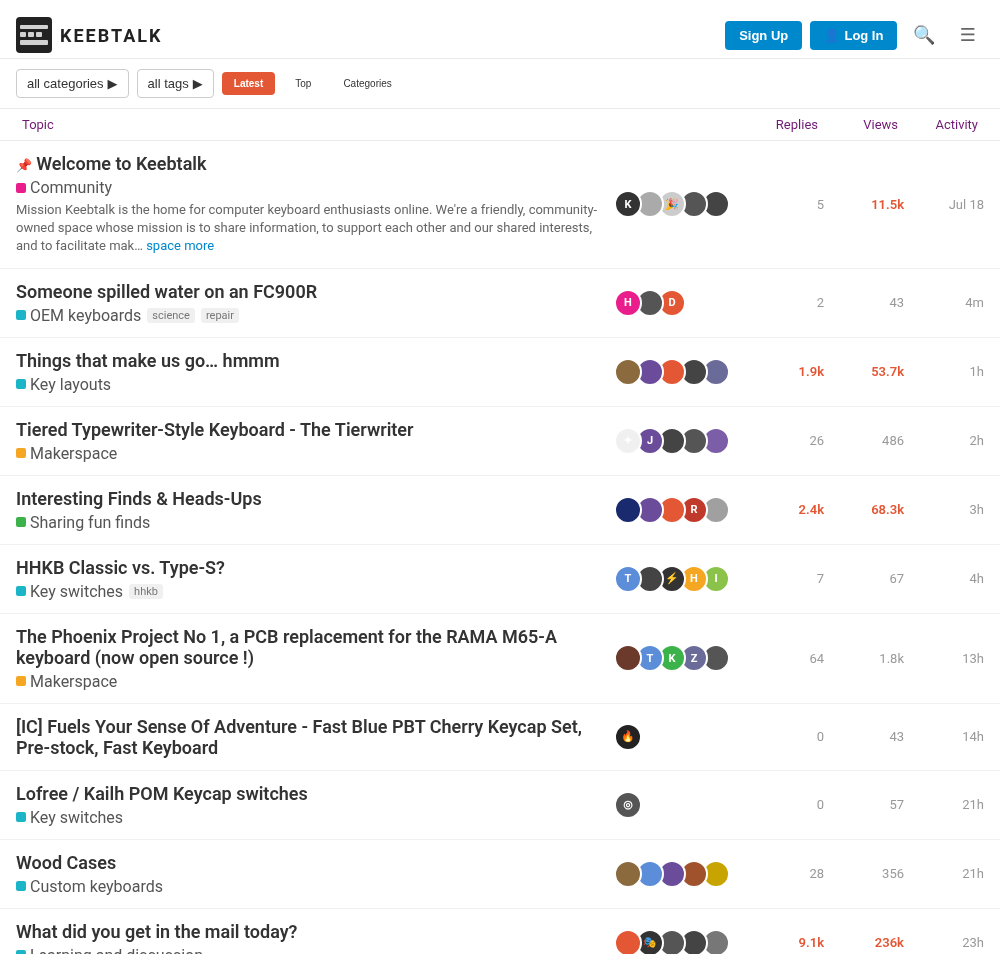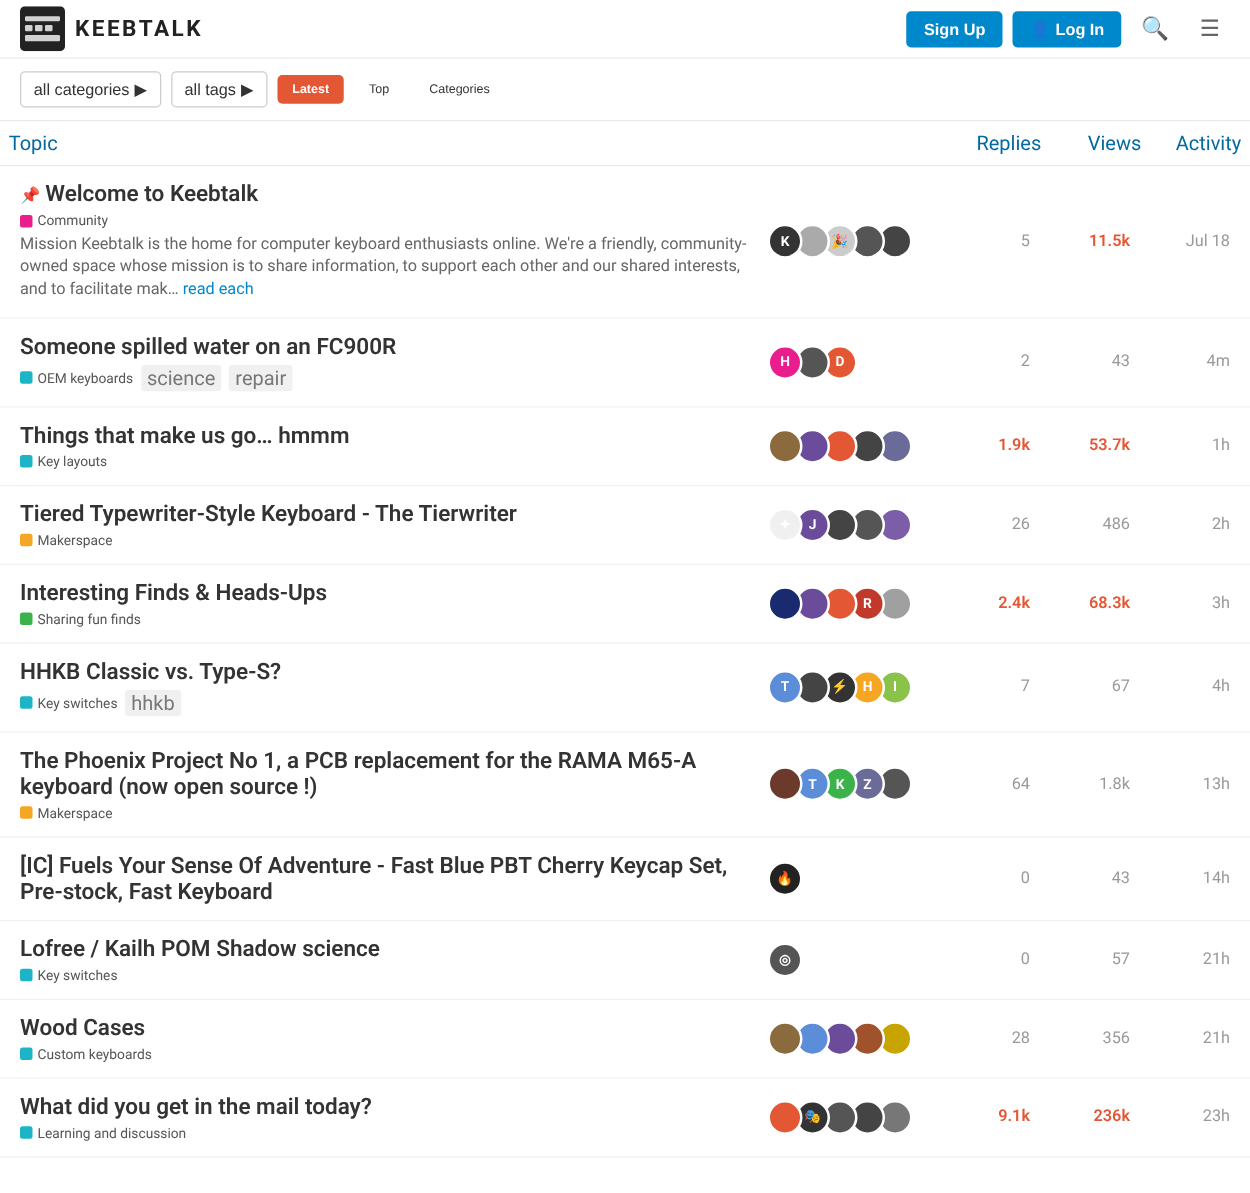--- a/index.html
+++ b/index.html
@@ -6,20 +6,21 @@
     body { font-family: -apple-system, BlinkMacSystemFont, "Segoe UI", Roboto, sans-serif; font-size: 14px; color: #333; background: #fff; }
 
     
     .header {
       display: flex;
       align-items: center;
       padding: 0 16px;
       height: 47px;
       border-bottom: 1px solid #e9e9e9;
       background: #fff;
+      margin-top: 12px;
     }
     .logo-area {
       display: flex;
       align-items: center;
       gap: 8px;
       flex: 1;
     }
     .logo-icon {
       width: 36px;
       height: 36px;
@@ -103,24 +104,24 @@
       font-weight: 600;
     }
 
     
     .topic-table {
       width: 100%;
     }
     .table-header {
       display: grid;
       grid-template-columns: 1fr 130px 80px 80px 80px;
-      padding: 8px 7px;
+      padding: 8px 22px;
       border-bottom: 1px solid #e9e9e9;
-      color: #0369a1;
-      font-size: 16px;
+      color: #701a75;
+      font-size: 13px;
     }
     .table-header .col-right {
       text-align: right;
     }
 
     .topic-row {
       display: grid;
       grid-template-columns: 1fr 130px 80px 80px 80px;
       padding: 12px 16px;
       border-bottom: 1px solid #f0f0f0;
@@ -139,31 +140,31 @@
       display: flex;
       align-items: center;
       gap: 6px;
       margin-top: 4px;
       flex-wrap: wrap;
     }
     .category-tag {
       display: inline-flex;
       align-items: center;
       gap: 4px;
-      font-size: 11px;
+      font-size: 16px;
       color: #555;
     }
     .category-dot {
       width: 10px;
       height: 10px;
       border-radius: 2px;
       display: inline-block;
     }
     .tag-pill {
-      font-size: 16px;
+      font-size: 11px;
       color: #777;
       background: #f0f0f0;
       border-radius: 3px;
       padding: 1px 5px;
     }
     .topic-excerpt {
       font-size: 13px;
       color: #666;
       margin-top: 4px;
       line-height: 1.4;
@@ -261,21 +262,21 @@
 
   <div id="topic-rows">
       <div class="topic-row">
         <div><span class="pinned-icon">📌</span><span class="topic-title">Welcome to Keebtalk</span><div class="topic-meta">
     <span class="category-tag">
       <span class="category-dot" style="background:#e91e8c"></span>
       <span>Community</span>
     </span>
 
   </div><div class="topic-excerpt">
-      Mission Keebtalk is the home for computer keyboard enthusiasts online. We're a friendly, community-owned space whose mission is to share information, to support each other and our shared interests, and to facilitate mak… <span class="read-more">read each</span>
+      Mission Keebtalk is the home for computer keyboard enthusiasts online. We're a friendly, community-owned space whose mission is to share information, to support each other and our shared interests, and to facilitate mak… <span class="read-more">space more</span>
     </div></div>
         <div class="avatars">
           <div class="avatar" style="background: rgb(51, 51, 51); z-index: 5;">K</div>
           <div class="avatar" style="background: rgb(170, 170, 170); z-index: 4;"></div>
           <div class="avatar" style="background: rgb(204, 204, 204); z-index: 3;">🎉</div>
           <div class="avatar" style="background: rgb(85, 85, 85); z-index: 2;"></div>
           <div class="avatar" style="background: rgb(68, 68, 68); z-index: 1;"></div>
         </div>
         <div class="col-num">5</div>
         <div class="col-num highlight">11.5k</div>
@@ -397,21 +398,21 @@
       <div class="topic-row">
         <div><span class="topic-title">[IC] Fuels Your Sense Of Adventure - Fast Blue PBT Cherry Keycap Set, Pre-stock, Fast Keyboard</span></div>
         <div class="avatars">
           <div class="avatar" style="background: rgb(34, 34, 34); z-index: 1;">🔥</div>
         </div>
         <div class="col-num">0</div>
         <div class="col-num">43</div>
         <div class="col-num">14h</div>
       </div>
       <div class="topic-row">
-        <div><span class="topic-title">Lofree / Kailh POM Shadow science</span><div class="topic-meta">
+        <div><span class="topic-title">Lofree / Kailh POM Keycap switches</span><div class="topic-meta">
     <span class="category-tag">
       <span class="category-dot" style="background:#1cb5c8"></span>
       <span>Key switches</span>
     </span>
 
   </div></div>
         <div class="avatars">
           <div class="avatar" style="background: rgb(85, 85, 85); z-index: 1;">◎</div>
         </div>
         <div class="col-num">0</div>

